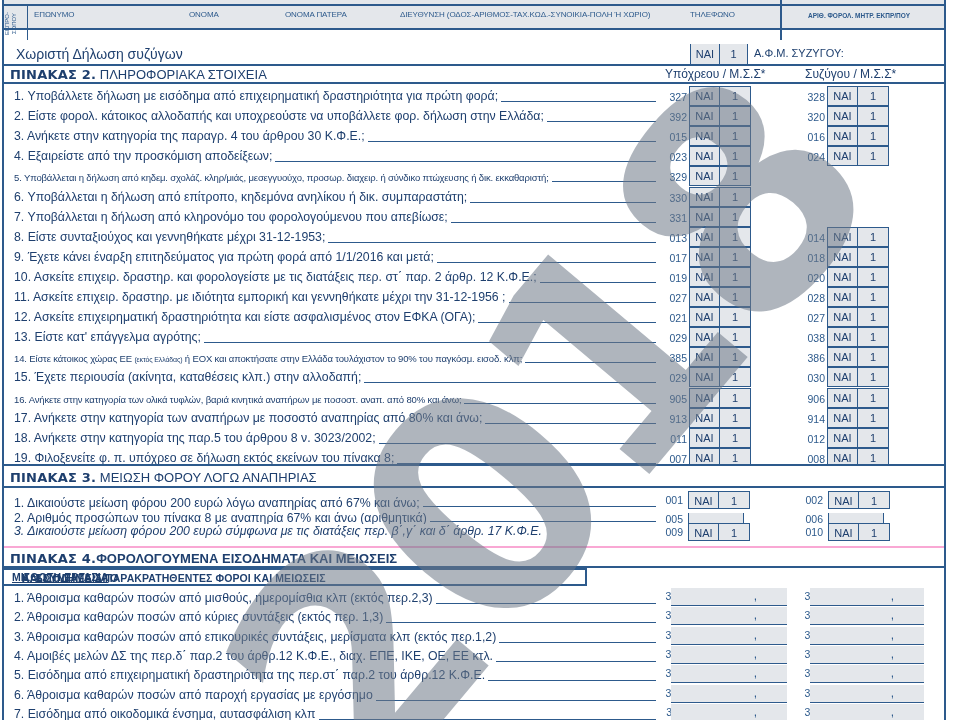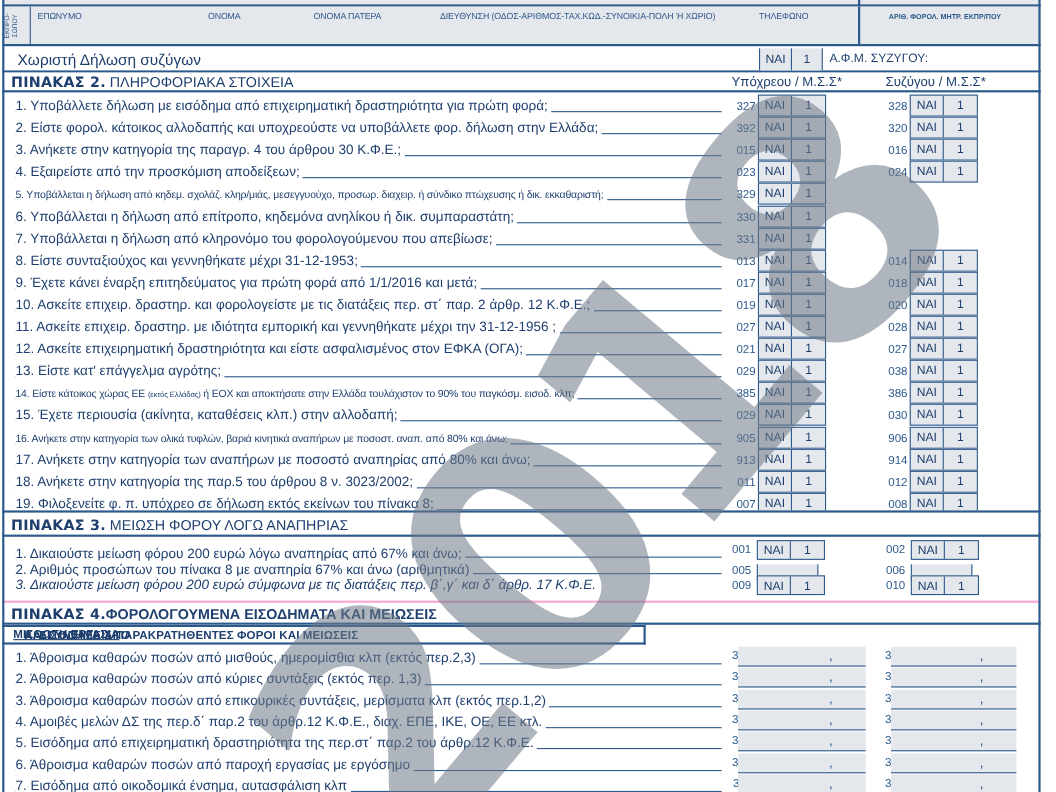--- a/index.html
+++ b/index.html
@@ -5,21 +5,21 @@
   * { box-sizing: border-box; margin: 0; padding: 0; }
   html, body { width: 960px; height: 720px; overflow: hidden; background: #ffffff; }
   body { font-family: "Liberation Sans", "DejaVu Sans", sans-serif; color: #1e3f6e; position: relative; }
 
   .page { position: absolute; left: 0; top: 0; width: 960px; height: 720px; }
   .frame { position: absolute; left: 2px; top: 0; width: 944px; height: 720px; border-left: 2px solid #2d5a8c; border-right: 2px solid #2d5a8c; }
 
   
   .hdr-top { position: absolute; left: 2px; top: 0; width: 944px; height: 6px; background: #e4e7eb; border-bottom: 2px solid #2d5a8c; }
   .hdr-top .vline { position: absolute; left: 778px; top: 0; width: 2px; height: 6px; background: #2d5a8c; }
-  .rep-row { position: absolute; left: 2px; top: 6px; width: 944px; height: 36px; background: #e4e7eb; border-bottom: 2px solid #2d5a8c; }
+  .rep-row { position: absolute; left: 2px; top: 6px; width: 944px; height: 24px; background: #e4e7eb; border-bottom: 2px solid #2d5a8c; }
   .rep-side { position: absolute; left: 0; top: 0; width: 26px; height: 34px; border-right: 1px solid #2d5a8c; }
   .rep-side span { position: absolute; left: 2px; top: 2px; font-size: 6px; line-height: 7px; writing-mode: vertical-rl; transform: rotate(180deg); color: #2d5a8c; height: 30px; text-align: center; }
   .rep-lbl { position: absolute; top: 4px; font-size: 8px; color: #2d5a8c; white-space: nowrap; letter-spacing: -0.1px; }
   .rep-right { position: absolute; left: 778px; top: 0; width: 166px; height: 34px; border-left: 2px solid #2d5a8c; }
   .rep-right span { position: absolute; left: 26px; top: 6px; font-size: 6.5px; font-weight: bold; color: #2d5a8c; white-space: nowrap; }
 
   .sep-row { position: absolute; left: 2px; width: 944px; border-bottom: 2px solid #2d5a8c; background: #fff; }
   .spouse-title { position: absolute; left: 14px; top: 2px; font-size: 14px; color: #1e3f6e; }
   .spouse-yes { position: absolute; left: 688px; top: 0; height: 20px; width: 30px; background: #e4e7eb; border-left: 1px solid #2d5a8c; border-right: 1px solid #2d5a8c; font-size: 11px; text-align: center; line-height: 20px; }
   .spouse-one { position: absolute; left: 718px; top: 0; height: 20px; width: 28px; background: #e4e7eb; border-right: 1px solid #2d5a8c; font-size: 11px; text-align: center; line-height: 20px; }

